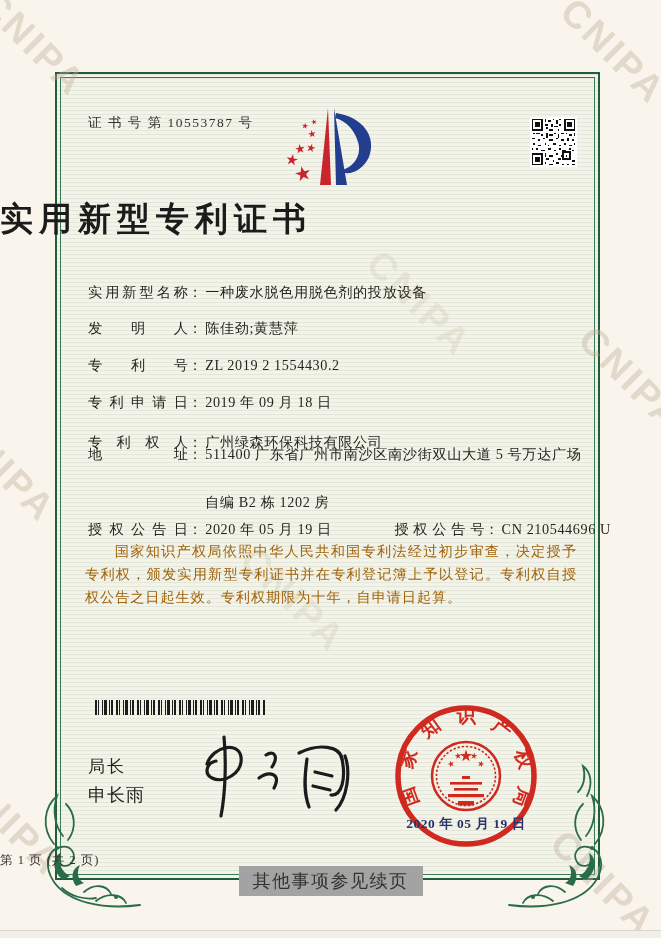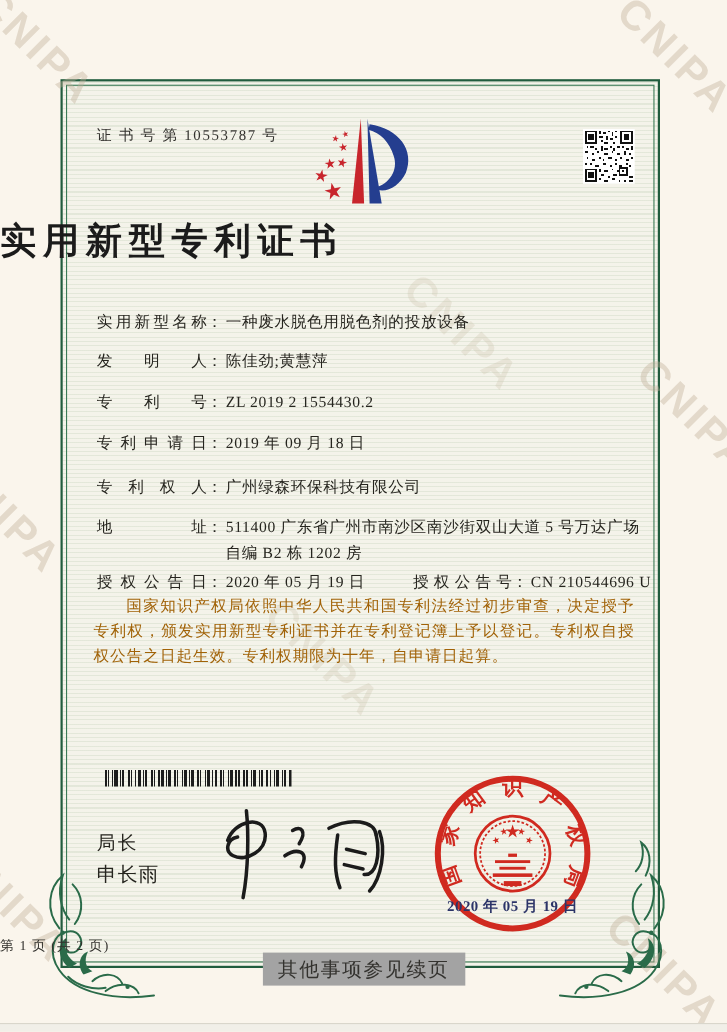--- a/index.html
+++ b/index.html
@@ -35,24 +35,24 @@
   
   .abs{position:absolute;z-index:3;}
   .certno{left:88px;top:114px;font-size:13.5px;letter-spacing:1.5px;color:#33322e;}
   .title{
     left:0;top:197px;width:661px;
     font-size:33px;font-weight:bold;letter-spacing:6px;color:#1b1b1b;
   }
   .row{left:88px;font-size:14.2px;white-space:nowrap;color:#26251f;}
   .lbl{display:inline-block;width:100px;text-align:justify;text-align-last:justify;vertical-align:top;}
   .val{margin-left:3px;letter-spacing:0.6px;}
-  .r1{top:283px}.r2{top:319px}.r3{top:356px}.r4{top:393px}.r5{top:433px}.r6{top:470px}
+  .r1{top:283px}.r2{top:319px}.r3{top:356px}.r4{top:393px}.r5{top:433px}.r6{top:445px}
   .addr2{left:205px;top:493px;font-size:14.2px;letter-spacing:0.6px;color:#26251f;}
   .r7{top:520px}
-  .pair2{display:inline-block;margin-left:40px;}
+  .pair2{display:inline-block;margin-left:59px;}
   .pair2 .lbl{width:90px;}
   .paras{left:85px;top:540px;width:492px;font-size:14.2px;line-height:22.8px;
          letter-spacing:0.9px;text-align:justify;color:#a16207;}
   .paras p{margin:0;text-indent:2.1em;}
   .barcode{
     left:95px;top:700px;width:170px;height:15px;
     background:repeating-linear-gradient(90deg,
       #1c1c1c 0 2px,rgba(0,0,0,0) 2px 3px,
       #1c1c1c 3px 4px,rgba(0,0,0,0) 4px 7px,
       #1c1c1c 7px 8px,rgba(0,0,0,0) 8px 9px,

